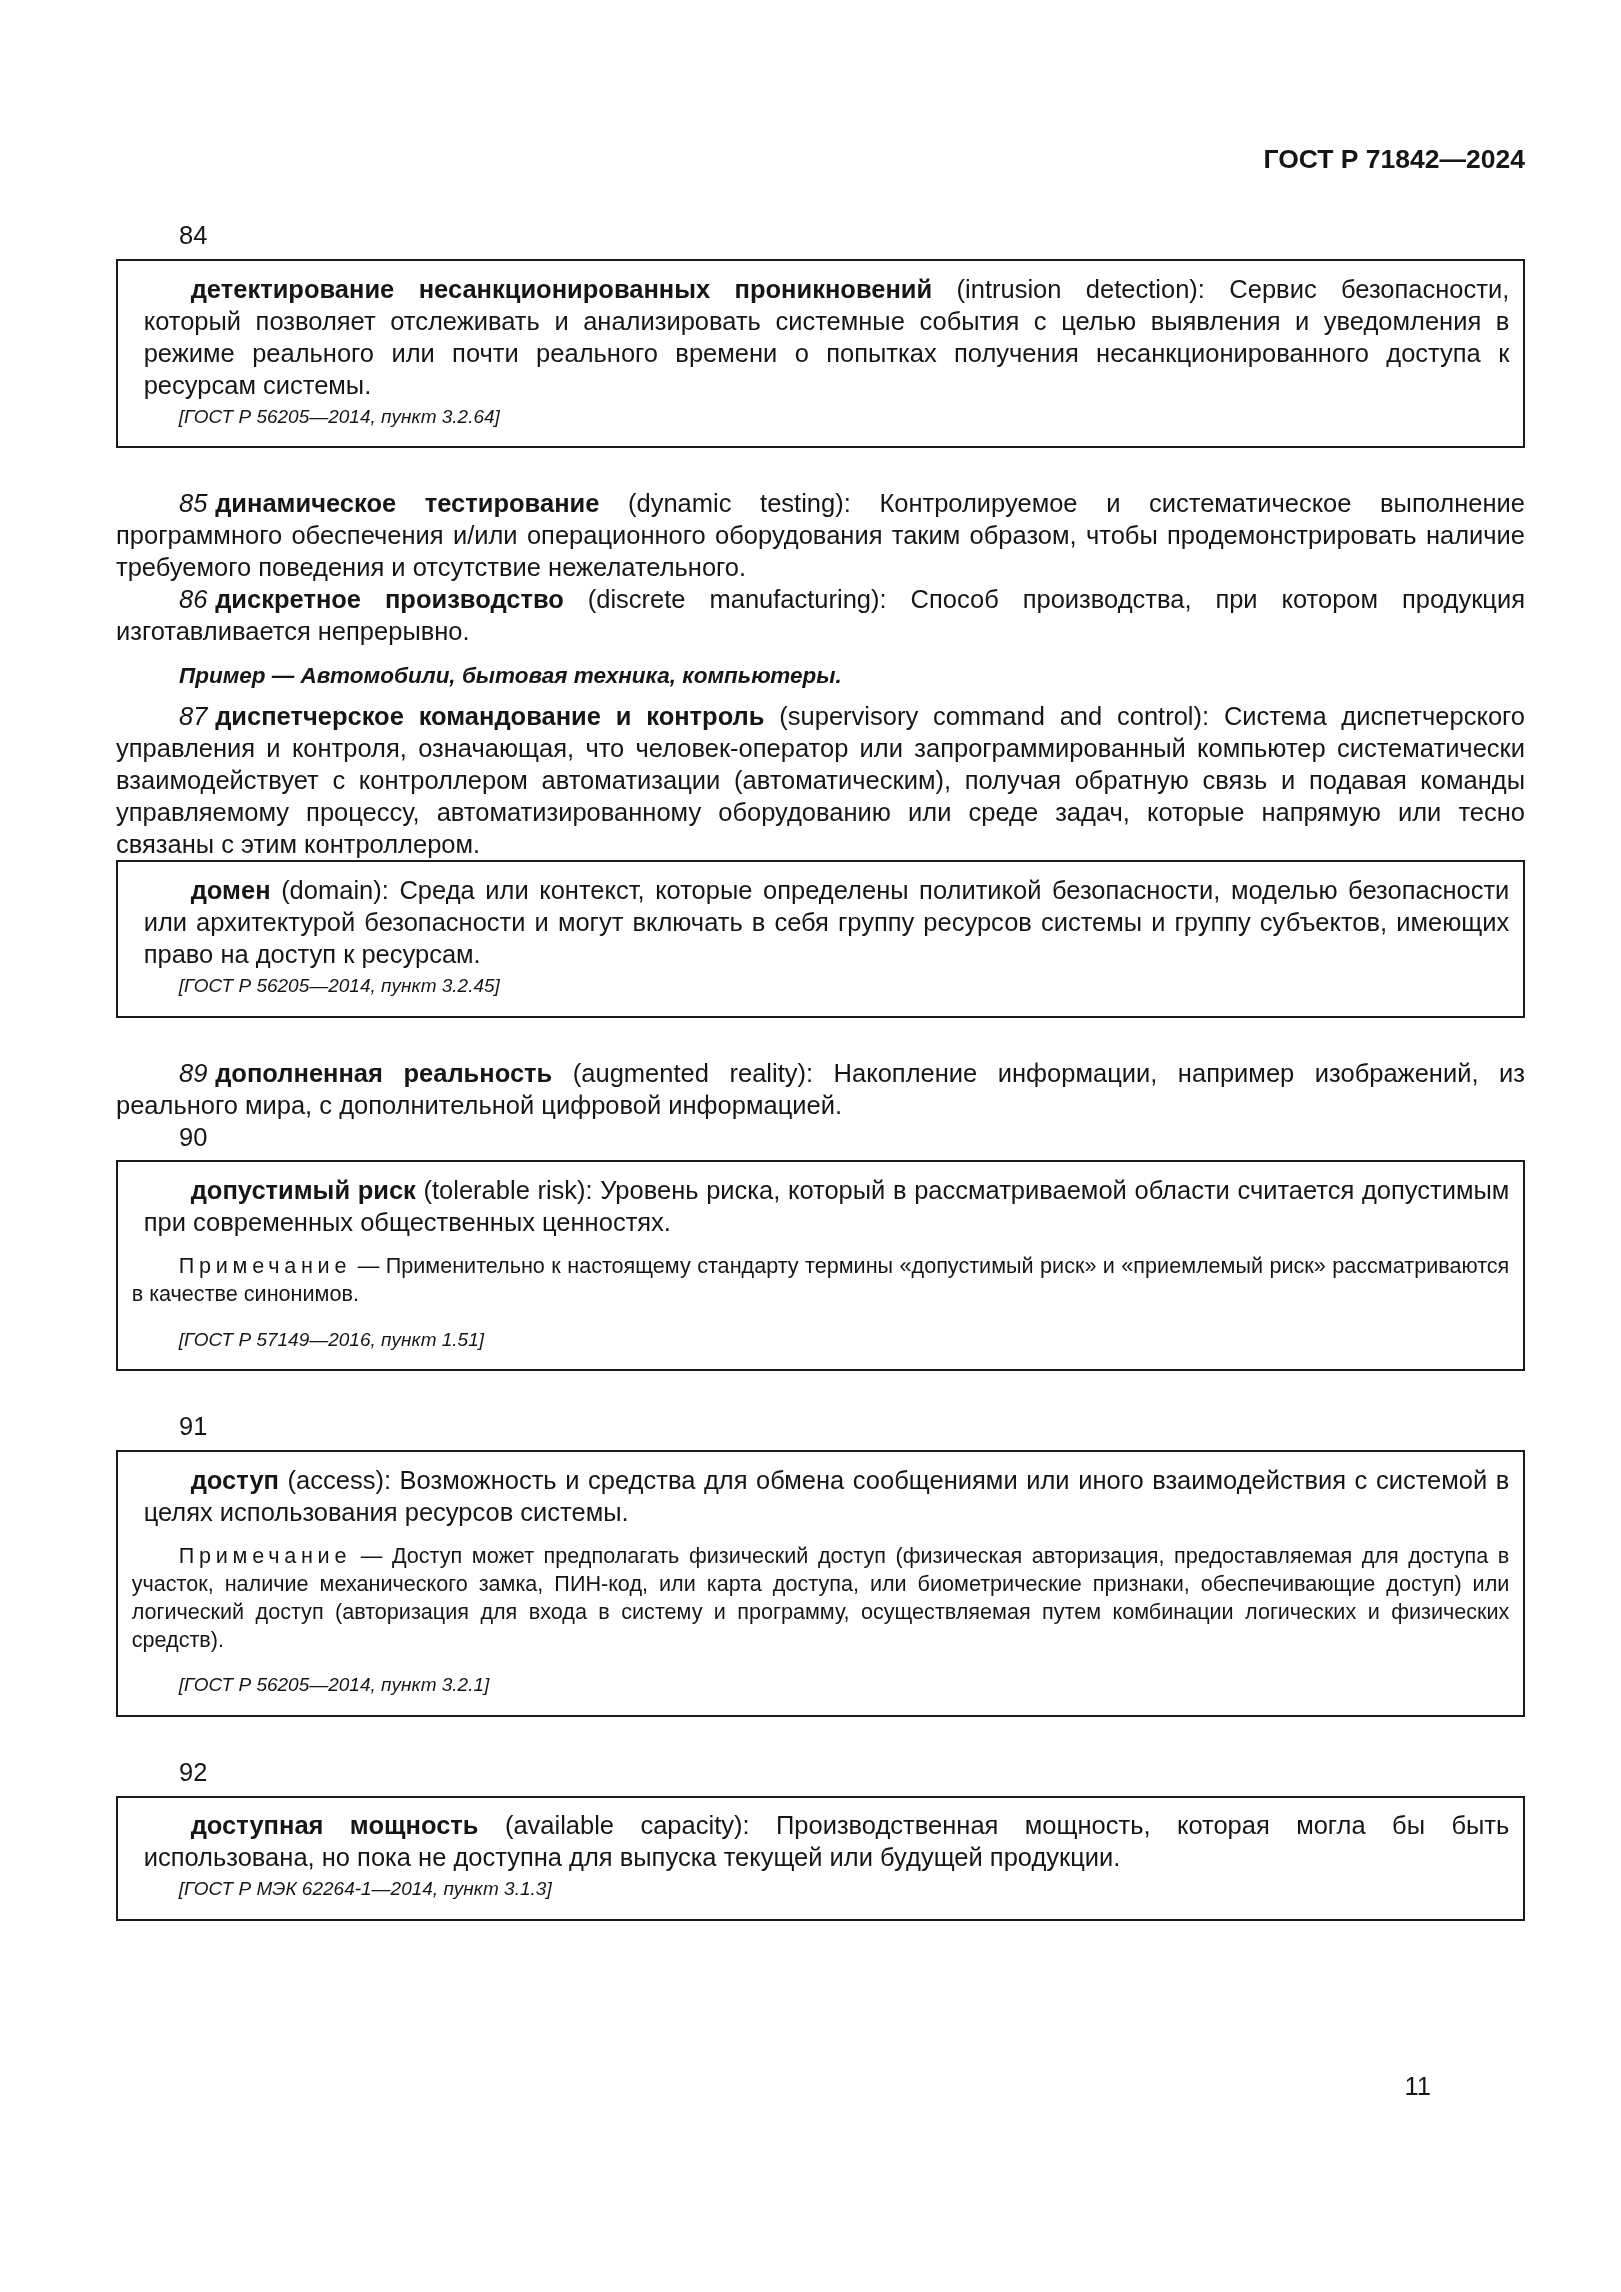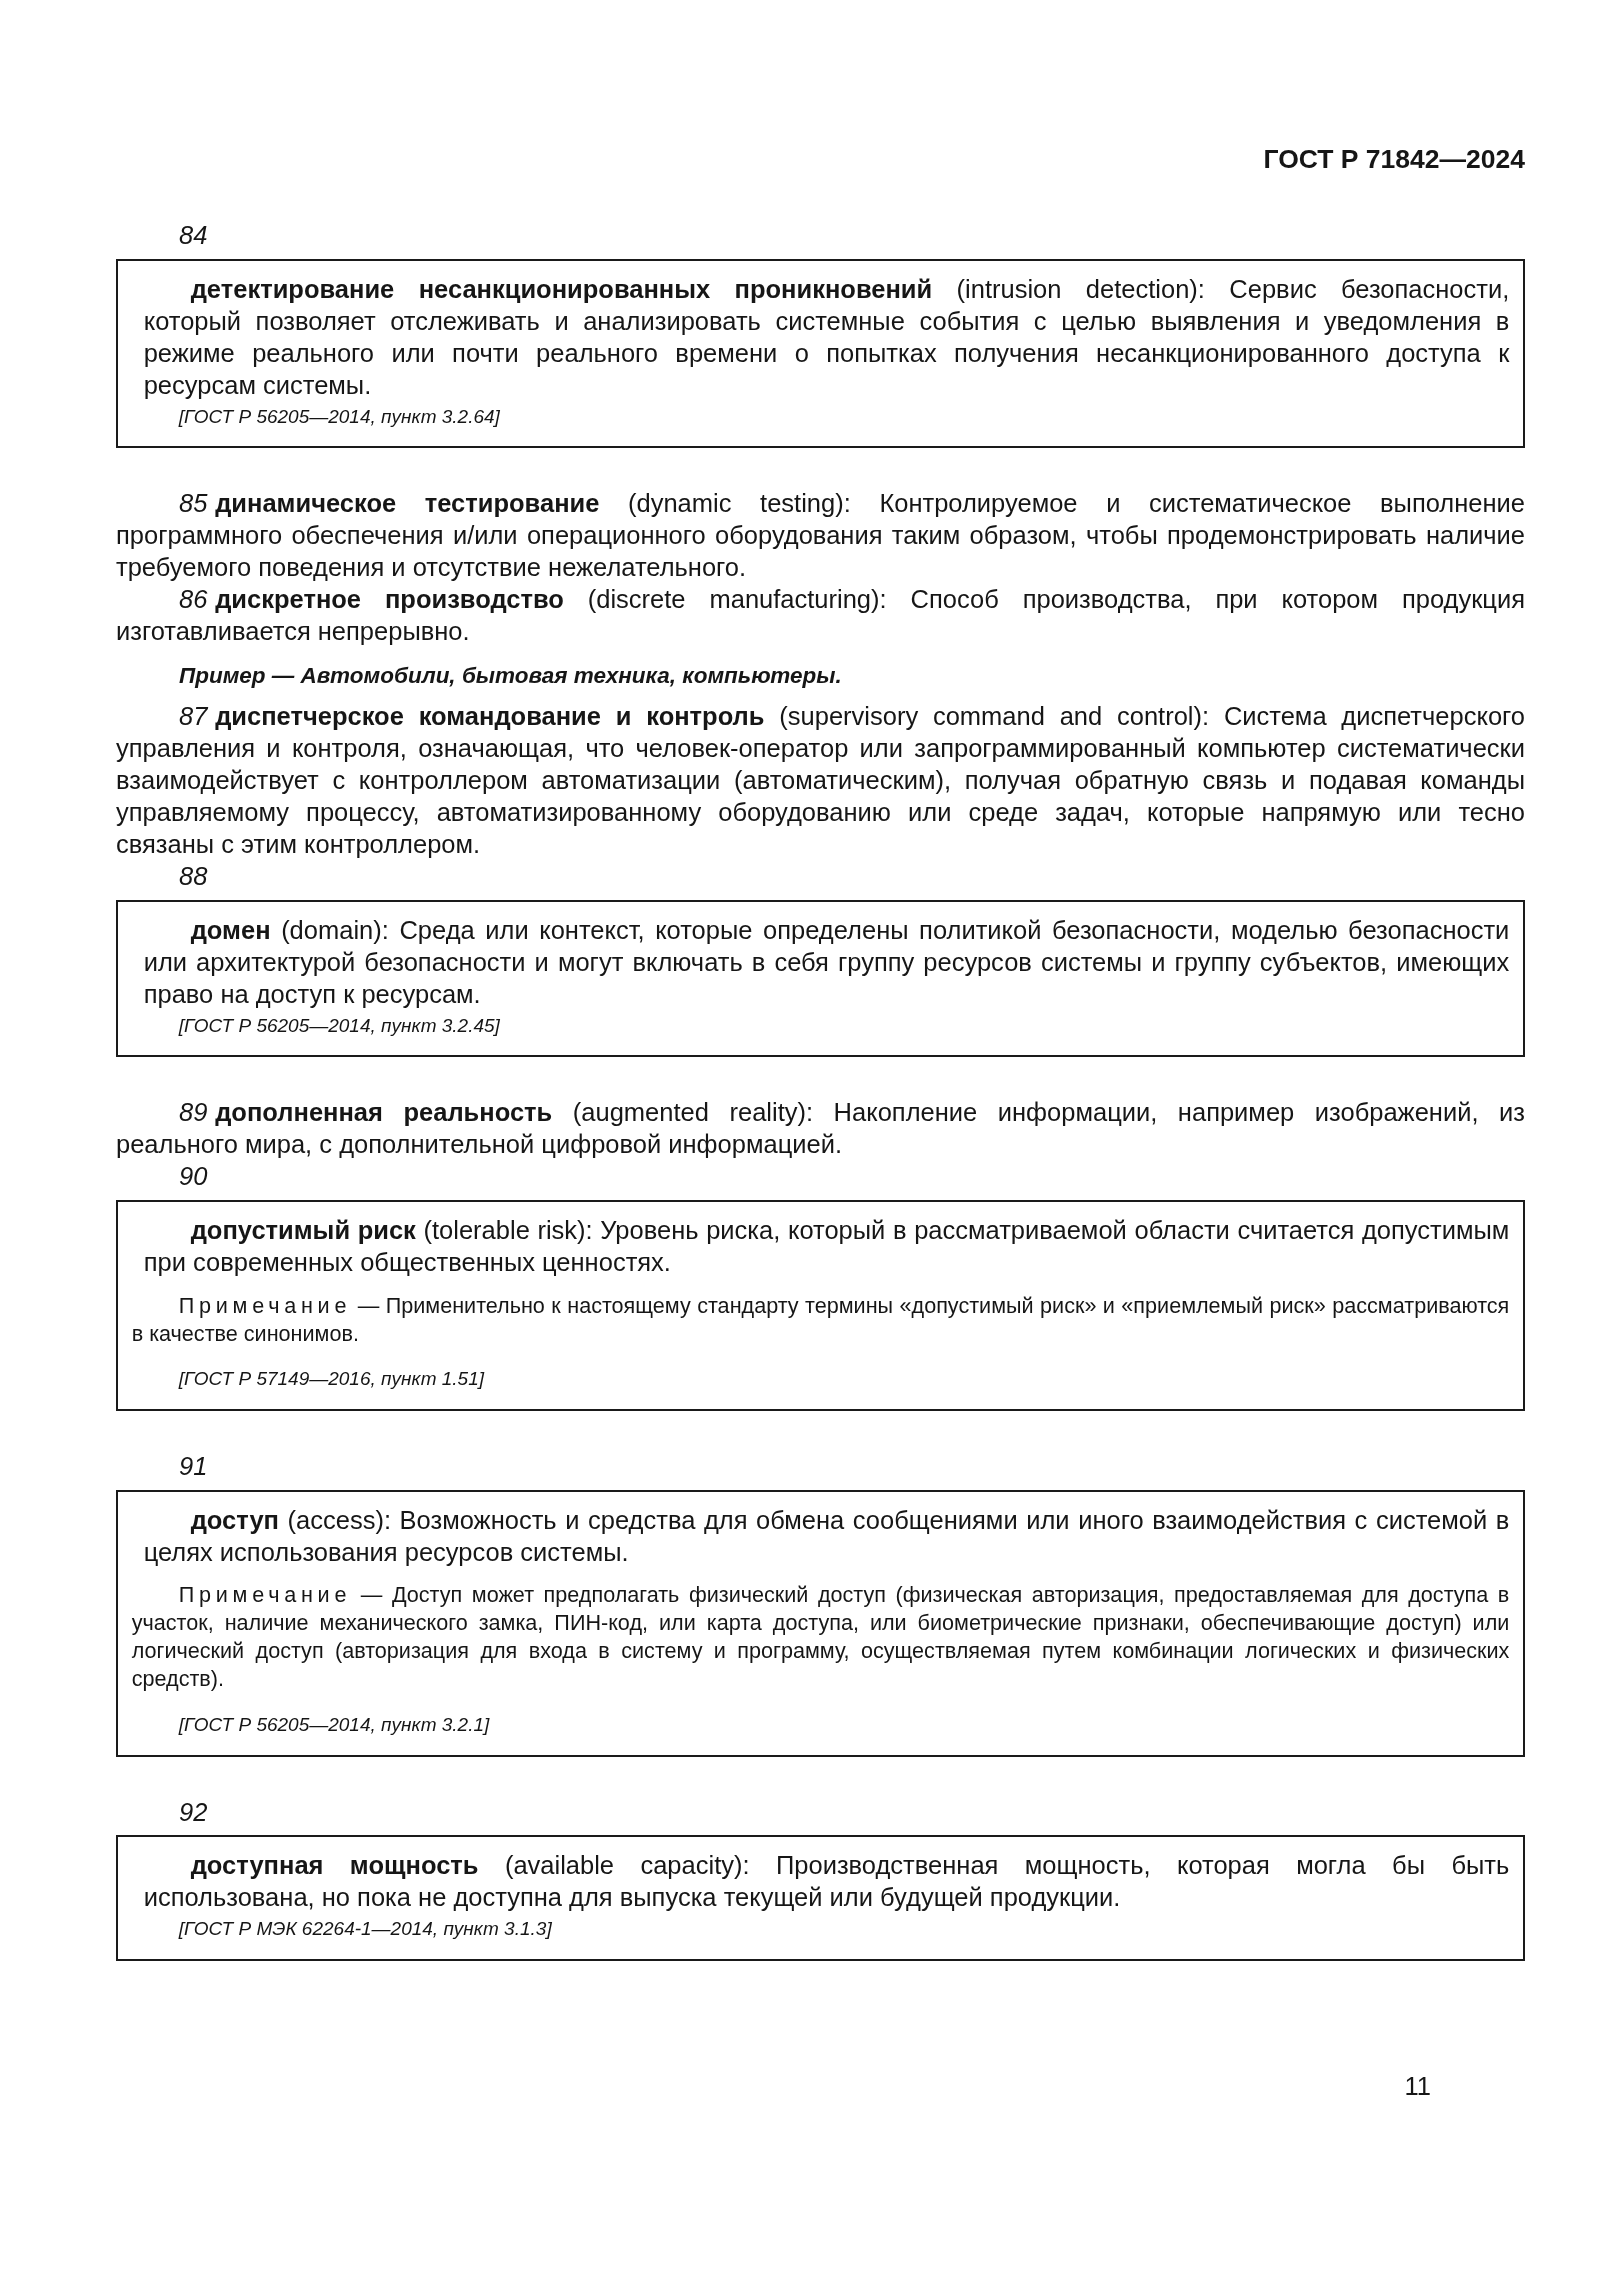--- a/index.html
+++ b/index.html
@@ -26,21 +26,20 @@
 
   .doc-header {
     text-align: right;
     font-weight: bold;
     font-size: 26.5px;
     line-height: 32px;
     margin-bottom: 44px;
   }
 
   .label-num {
-    font-style: italic;
     font-size: 25.5px;
     line-height: 32px;
     text-indent: 63px;
     margin-bottom: 7.8px;
   }
 
   .para {
     font-size: 25.5px;
     line-height: 32px;
     text-align: justify;
@@ -111,21 +110,20 @@
   </div>
 
   <p class="para"><span class="num">85</span><b>динамическое тестирование</b><span> (dynamic testing): </span><span>Контролируемое и систематическое выполнение программного обеспечения и/или операционного оборудования таким образом, чтобы продемонстрировать наличие требуемого поведения и отсутствие нежелательного.</span></p>
 
   <p class="para"><span class="num">86</span><b>дискретное производство</b><span> (discrete manufacturing): </span><span>Способ производства, при котором продукция изготавливается непрерывно.</span></p>
 
   <p class="example">Пример — Автомобили, бытовая техника, компьютеры.</p>
 
   <p class="para"><span class="num">87</span><b>диспетчерское командование и контроль</b><span> (supervisory command and control): </span><span>Система диспетчерского управления и контроля, означающая, что человек-оператор или запрограммированный компьютер систематически взаимодействует с контроллером автоматизации (автоматическим), получая обратную связь и подавая команды управляемому процессу, автоматизированному оборудованию или среде задач, которые напрямую или тесно связаны с этим контроллером.</span></p>
 
-  <p class="label-num">88</p>
   <div class="box">
     <p class="bp"><b>домен</b><span> (domain): </span><span>Среда или контекст, которые определены политикой безопасности, моделью безопасности или архитектурой безопасности и могут включать в себя группу ресурсов системы и группу субъектов, имеющих право на доступ к ресурсам.</span></p>
     <p class="source">[ГОСТ Р 56205—2014, пункт 3.2.45]</p>
   </div>
 
   <p class="para"><span class="num">89</span><b>дополненная реальность</b><span> (augmented reality): </span><span>Накопление информации, например изображений, из реального мира, с дополнительной цифровой информацией.</span></p>
 
   <p class="label-num">90</p>
   <div class="box">
     <p class="bp"><b>допустимый риск</b><span> (tolerable risk): </span><span>Уровень риска, который в рассматриваемой области считается допустимым при современных общественных ценностях.</span></p>

